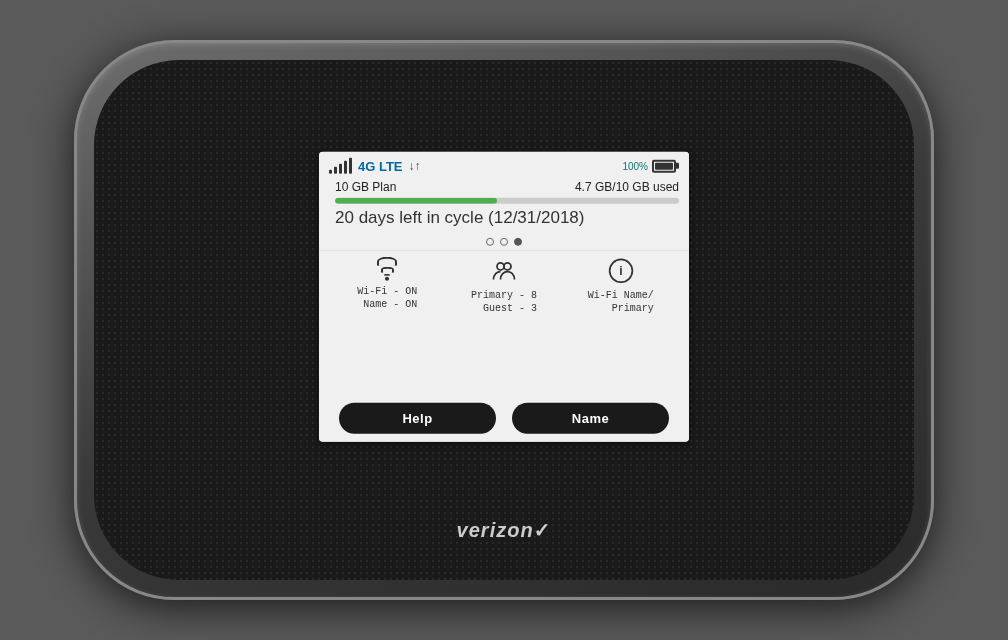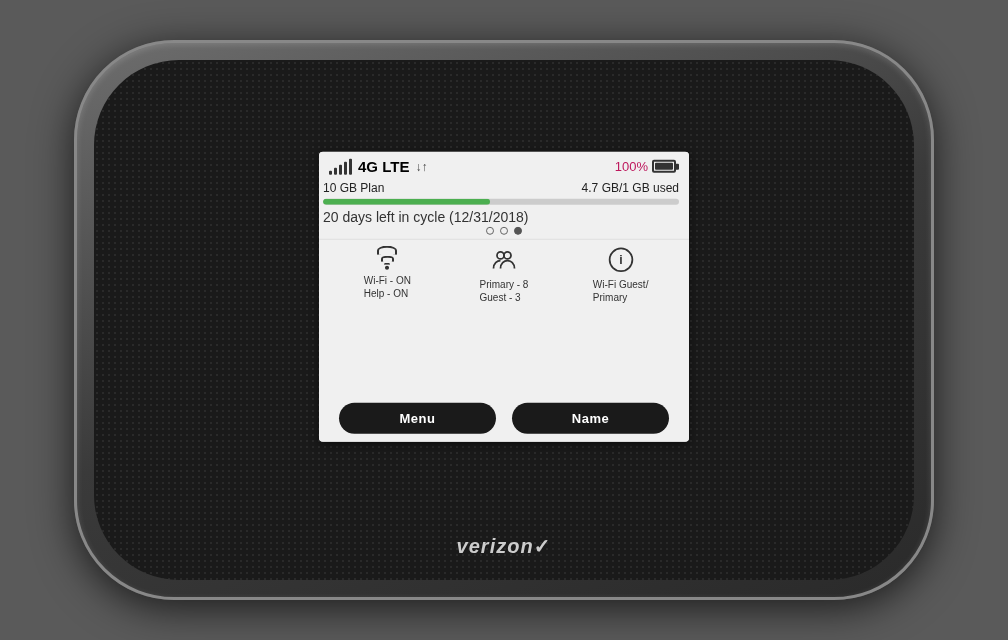--- a/index.html
+++ b/index.html
@@ -83,39 +83,39 @@
       border-radius: 1px;
     }
 
     .bar1 { height: 4px; }
     .bar2 { height: 7px; }
     .bar3 { height: 10px; }
     .bar4 { height: 13px; }
     .bar5 { height: 16px; }
 
     .lte-text {
-      font-size: 15px;
+      font-size: 13px;
       font-weight: bold;
-      color: #000000;
+      color: #0369a1;
     }
 
     .arrows {
       font-size: 12px;
       color: #444;
     }
 
     .battery-area {
       display: flex;
       align-items: center;
       gap: 4px;
     }
 
     .battery-pct {
-      font-size: 13px;
-      color: #be185d;
+      font-size: 10px;
+      color: #0f766e;
     }
 
     .battery-icon {
       display: flex;
       align-items: center;
     }
 
     .battery-body {
       width: 24px;
       height: 13px;
@@ -135,21 +135,21 @@
     }
 
     .battery-tip {
       width: 3px;
       height: 6px;
       background: #333;
       border-radius: 0 1px 1px 0;
     }
 
     .data-section {
-      padding: 2px 10px 2px 4px;
+      padding: 2px 10px 2px 16px;
       background: #f0f0f0;
     }
 
     .data-plan-row {
       display: flex;
       align-items: center;
       justify-content: space-between;
       font-size: 12px;
       color: #222;
       margin-bottom: 4px;
@@ -164,23 +164,23 @@
       overflow: hidden;
     }
 
     .progress-bar-fill {
       height: 100%;
       background: #4caf50;
       border-radius: 3px;
     }
 
     .cycle-text {
-      font-size: 14px;
+      font-size: 17px;
       color: #333;
-      margin-bottom: 0;
+      margin-bottom: 8px;
     }
 
     .dots-row {
       display: flex;
       justify-content: center;
       gap: 6px;
       margin-bottom: 4px;
     }
 
     .dot {
@@ -208,22 +208,23 @@
       display: flex;
       flex-direction: column;
       align-items: center;
       gap: 4px;
       width: 33%;
     }
 
     .icon-label {
       font-size: 10px;
       color: #333;
-      text-align: left;
+      text-align: right;
       line-height: 1.3;
+      font-family: Liberation Mono, monospace;
     }
 
     .buttons-row {
       display: flex;
       gap: 16px;
       padding: 6px 20px 8px 20px;
       background: #f0f0f0;
       justify-content: space-between;
     }
 
@@ -235,21 +236,21 @@
       border-radius: 20px;
       padding: 8px 0;
       font-size: 13px;
       font-weight: bold;
       cursor: pointer;
       letter-spacing: 0.5px;
     }
 
     .verizon-label {
       position: absolute;
-      bottom: 22px;
+      bottom: 38px;
       left: 50%;
       transform: translateX(-50%);
       color: #ccc;
       font-size: 20px;
       font-style: italic;
       font-weight: bold;
       letter-spacing: 1px;
       font-family: 'Arial', sans-serif;
     }
 
@@ -325,21 +326,21 @@
               <div class="battery-fill"></div>
             </div>
             <div class="battery-tip"></div>
           </div>
         </div>
       </div>
 
       <div class="data-section">
         <div class="data-plan-row">
           <span>10 GB Plan</span>
-          <span>4.7 GB/1 GB used</span>
+          <span>4.7 GB/10 GB used</span>
         </div>
         <div class="progress-bar-container">
           <div class="progress-bar-fill" style="width: 47%"></div>
         </div>
         <div class="cycle-text">20 days left in cycle (12/31/2018)</div>
       </div>
 
       <div class="dots-row">
         <div class="dot"></div>
         <div class="dot"></div>
@@ -352,21 +353,21 @@
 
         <div class="icon-item">
           <div class="wifi-icon">
             <div class="wifi-arc wifi-arc-1"></div>
             <div class="wifi-arc wifi-arc-2"></div>
             <div class="wifi-arc wifi-arc-3"></div>
             <div class="wifi-dot"></div>
           </div>
           <div class="icon-label">
             <span>Wi-Fi - ON</span><br>
-            <span>Help - ON</span>
+            <span>Name - ON</span>
           </div>
         </div>
 
         <div class="icon-item">
           <svg class="people-svg" viewBox="0 0 32 32" fill="none" stroke="#333" stroke-width="2">
 
             <circle cx="12" cy="11" r="4" stroke="#333" fill="none"></circle>
             <path d="M4 26 C4 20 8 17 12 17" stroke="#333" fill="none"></path>
 
             <circle cx="20" cy="11" r="4" stroke="#333" fill="none"></circle>
@@ -377,29 +378,29 @@
             <span>Guest - 3</span>
           </div>
         </div>
 
         <div class="icon-item">
           <svg class="info-svg" viewBox="0 0 32 32" fill="none" stroke="#333" stroke-width="2">
             <circle cx="16" cy="16" r="13" stroke="#333" fill="none"></circle>
             <text x="16" y="21" text-anchor="middle" font-size="14" font-weight="bold" fill="#333" stroke="none" font-family="Arial">i</text>
           </svg>
           <div class="icon-label">
-            <span>Wi-Fi Guest/</span><br>
+            <span>Wi-Fi Name/</span><br>
             <span>Primary</span>
           </div>
         </div>
 
       </div>
 
       <div class="buttons-row">
-        <button class="device-button">Menu</button>
+        <button class="device-button">Help</button>
         <button class="device-button">Name</button>
       </div>
 
     </div>
 
     <div class="verizon-label">
       <span>verizon</span><span class="verizon-check">✓</span>
     </div>
 
   </div>

